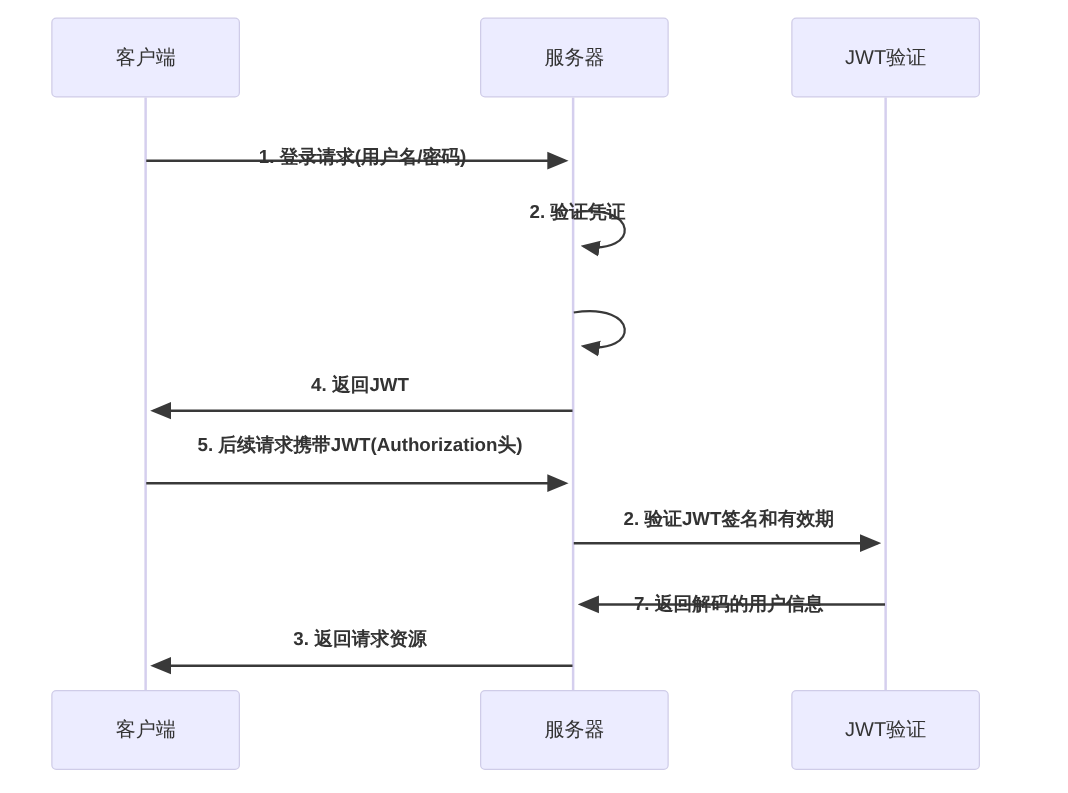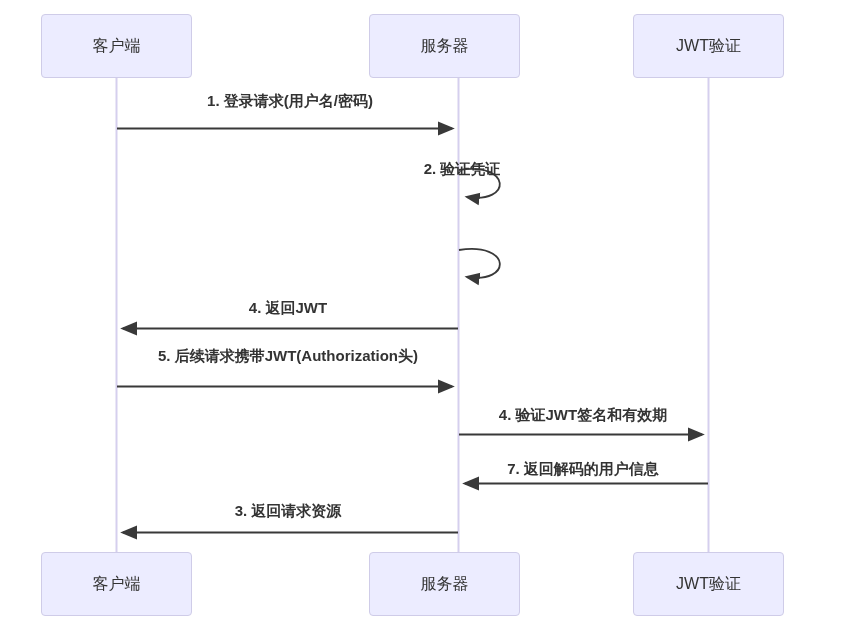--- a/index.html
+++ b/index.html
@@ -30,39 +30,39 @@
     display: flex;
     align-items: center;
     justify-content: center;
     font-size: 16px;
     color: #333333;
     z-index: 2;
   }
   .actor-top    { top: 14px; }
   .actor-bottom { top: 552px; }
   .actor-client { left: 41px; }
-  .actor-server { left: 369px; text-align: center; }
+  .actor-server { left: 384px; text-align: center; }
   .actor-jwt    { left: 633px; }
 
   .msg-label {
     position: absolute;
     transform: translateX(-50%);
     white-space: nowrap;
     font-size: 15px;
     font-weight: bold;
     color: #333333;
     z-index: 3;
   }
-  .msg-1 { left: 290px; top: 92px; }
+  .msg-1 { left: 290px; top: 116px; }
   .msg-2 { left: 462px; top: 160px; }
   .msg-3 { left: 457px; top: 227px; }
   .msg-4 { left: 288px; top: 299px; }
   .msg-5 { left: 288px; top: 347px; }
   .msg-6 { left: 583px; top: 406px; }
-  .msg-7 { left: 583px; top: 460px; }
+  .msg-7 { left: 583px; top: 474px; }
   .msg-8 { left: 288px; top: 502px; }
 </style>
 </head>
 <body>
 
 <div class="canvas">
 
   <svg class="diagram-svg" viewBox="0 0 854 634">
     <defs>
       <marker id="arrowhead" viewBox="0 0 12 12" refX="10" refY="6" markerWidth="8.5" markerHeight="8.5" orient="auto-start-reverse">
@@ -108,17 +108,17 @@
     <span>服务器</span>
   </div>
   <div class="actor-box actor-bottom actor-jwt">
     <span>JWT验证</span>
   </div>
 
   <div class="msg-label msg-1">1. 登录请求(用户名/密码)</div>
   <div class="msg-label msg-2">2. 验证凭证</div>
   <div class="msg-label msg-4">4. 返回JWT</div>
   <div class="msg-label msg-5">5. 后续请求携带JWT(Authorization头)</div>
-  <div class="msg-label msg-6">4. 验证JWT签名和有效期</div>
+  <div class="msg-label msg-6">2. 验证JWT签名和有效期</div>
   <div class="msg-label msg-7">7. 返回解码的用户信息</div>
   <div class="msg-label msg-8">3. 返回请求资源</div>
 
 </div>
 
 </body></html>

